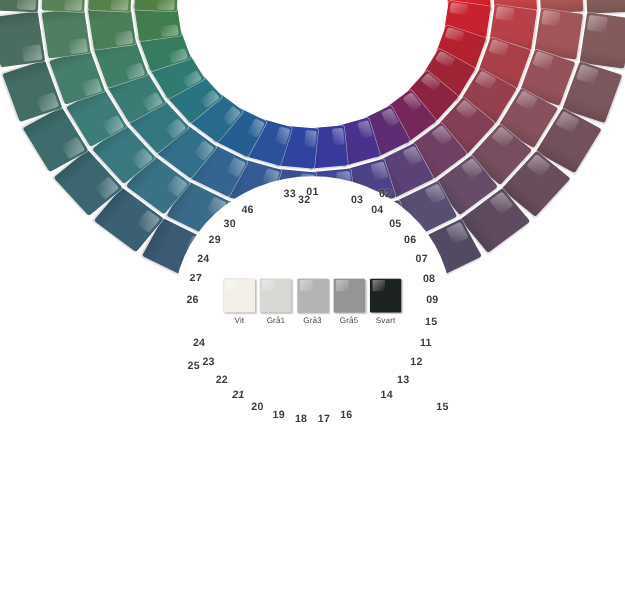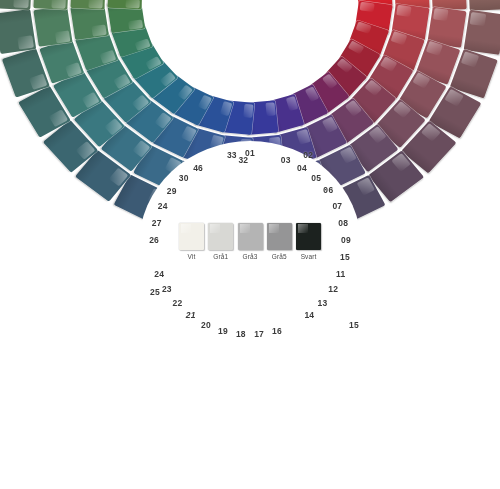--- a/index.html
+++ b/index.html
@@ -415,42 +415,42 @@
     </div>
 
   <div id="center-disc"></div>
 
   <div id="numbers-layer">
       <div class="spoke-number" style="transform: translate(5.8783e-15px, -90.72px); color: rgb(59, 59, 59);">01</div>
       <div class="spoke-number" style="transform: translate(18.1681px, -89.0806px); color: rgb(59, 59, 59); margin-left: 28px;">02</div>
       <div class="spoke-number" style="transform: translate(35.6796px, -84.2215px); color: rgb(59, 59, 59);">03</div>
       <div class="spoke-number" style="transform: translate(51.9015px, -76.3185px); color: rgb(59, 59, 59);">04</div>
       <div class="spoke-number" style="transform: translate(66.2476px, -65.6572px); color: rgb(59, 59, 59); text-align: center;">05</div>
-      <div class="spoke-number" style="transform: translate(78.1993px, -52.6228px); color: rgb(59, 59, 59); font-family: Liberation Mono, monospace;">06</div>
+      <div class="spoke-number" style="transform: translate(78.1993px, -52.6228px); color: rgb(59, 59, 59);">06</div>
       <div class="spoke-number" style="transform: translate(87.3247px, -37.6864px); color: rgb(59, 59, 59);">07</div>
       <div class="spoke-number" style="transform: translate(93.2939px, -21.3881px); color: rgb(59, 59, 59);">08</div>
       <div class="spoke-number" style="transform: translate(95.8913px, -4.31663px); color: rgb(59, 59, 59);">09</div>
       <div class="spoke-number" style="transform: translate(95.0229px, 12.9108px); color: rgb(59, 59, 59);">15</div>
       <div class="spoke-number" style="transform: translate(90.7201px, 29.6716px); color: rgb(59, 59, 59);">11</div>
       <div class="spoke-number" style="transform: translate(83.1384px, 45.36px); color: rgb(59, 59, 59);">12</div>
       <div class="spoke-number" style="transform: translate(72.552px, 59.409px); color: rgb(59, 59, 59);">13</div>
       <div class="spoke-number" style="transform: translate(59.3433px, 71.3107px); color: rgb(59, 59, 59);">14</div>
       <div class="spoke-number" style="transform: translate(43.9897px, 80.6352px); color: rgb(59, 59, 59); margin-left: 48px;">15</div>
       <div class="spoke-number" style="transform: translate(27.0463px, 87.0452px); color: rgb(59, 59, 59);">16</div>
       <div class="spoke-number" style="transform: translate(9.12538px, 90.3092px); color: rgb(59, 59, 59);">17</div>
       <div class="spoke-number" style="transform: translate(-9.12538px, 90.3092px); color: rgb(59, 59, 59);">18</div>
       <div class="spoke-number" style="transform: translate(-27.0463px, 87.0452px); color: rgb(59, 59, 59);">19</div>
       <div class="spoke-number" style="transform: translate(-43.9897px, 80.6352px); color: rgb(59, 59, 59);">20</div>
       <div class="spoke-number" style="transform: translate(-59.3433px, 71.3107px); color: rgb(59, 59, 59); font-style: italic;">21</div>
       <div class="spoke-number" style="transform: translate(-72.552px, 59.409px); color: rgb(59, 59, 59);">22</div>
       <div class="spoke-number" style="transform: translate(-83.1384px, 45.36px); color: rgb(59, 59, 59);">23</div>
       <div class="spoke-number" style="transform: translate(-90.7201px, 29.6716px); color: rgb(59, 59, 59);">24</div>
       <div class="spoke-number" style="transform: translate(-95.0229px, 12.9108px); color: rgb(59, 59, 59); margin-top: 28px;">25</div>
       <div class="spoke-number" style="transform: translate(-95.8913px, -4.31663px); color: rgb(59, 59, 59);">26</div>
-      <div class="spoke-number" style="transform: translate(-93.2939px, -21.3881px); color: rgb(59, 59, 59);">27</div>
+      <div class="spoke-number" style="transform: translate(-93.2939px, -21.3881px); color: rgb(59, 59, 59); font-family: Liberation Mono, monospace;">27</div>
       <div class="spoke-number" style="transform: translate(-87.3247px, -37.6864px); color: rgb(59, 59, 59);">24</div>
       <div class="spoke-number" style="transform: translate(-78.1993px, -52.6228px); color: rgb(59, 59, 59);">29</div>
       <div class="spoke-number" style="transform: translate(-66.2476px, -65.6572px); color: rgb(59, 59, 59);">30</div>
       <div class="spoke-number" style="transform: translate(-51.9015px, -76.3185px); color: rgb(59, 59, 59);">46</div>
       <div class="spoke-number" style="transform: translate(-35.6796px, -84.2215px); color: rgb(59, 59, 59); margin-left: 17px;">32</div>
       <div class="spoke-number" style="transform: translate(-18.1681px, -89.0806px); color: rgb(59, 59, 59);">33</div>
     </div>
 
   <div id="neutral-strip">
       <div class="neutral-item">

